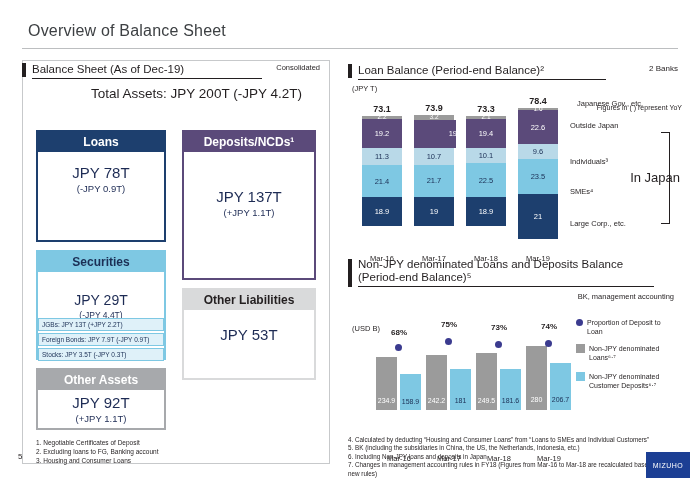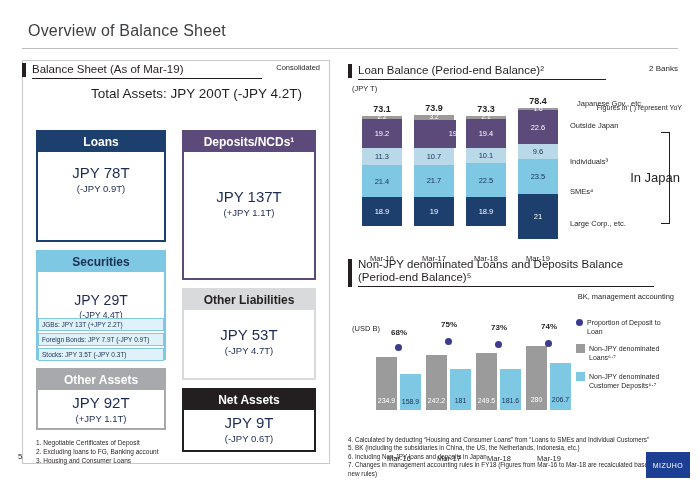--- a/index.html
+++ b/index.html
@@ -88,21 +88,21 @@
 
 <div class="slide">
 
   <div class="title">Overview of Balance Sheet</div>
   <div class="title-rule"></div>
 
   <div class="left-panel"></div>
 
   <div class="sec-head lp-head">
     <div class="sec-bar" style="height:14px;"></div>
-    <div class="sec-title" style="width:230px;">Balance Sheet (As of Mar-19)</div>
+    <div class="sec-title" style="width:230px;">Balance Sheet (As of Dec-19)</div>
     <div class="lp-consolidated">Consolidated</div>
   </div>
 
   <div class="total-assets">Total Assets: JPY 200T (-JPY 4.2T)</div>
   <div class="figures-note">Figures in ( ) represent YoY</div>
 
   <div class="box loans-box">
     <div class="box-hd loans-hd">Loans</div>
     <div class="box-val">JPY 78T</div>
     <div class="box-sub">(-JPY 0.9T)</div>
@@ -127,28 +127,22 @@
 
   <div class="box dep-box">
     <div class="box-hd dep-hd">Deposits/NCDs¹</div>
     <div class="box-val" style="padding-top:36px;">JPY 137T</div>
     <div class="box-sub">(+JPY 1.1T)</div>
   </div>
 
   <div class="box ol-box">
     <div class="box-hd ol-hd">Other Liabilities</div>
     <div class="box-val" style="padding-top:16px;">JPY 53T</div>
-    <div class="box-sub">(-JPY 4.7T)</div>
-  </div>
-
-  <div class="box na-box">
-    <div class="box-hd na-hd">Net Assets</div>
-    <div class="box-val" style="padding-top:4px;">JPY 9T</div>
-    <div class="box-sub">(-JPY 0.6T)</div>
-  </div>
+  </div>
+
 
   <div class="left-notes">
     <div>1. Negotiable Certificates of Deposit</div>
     <div>2. Excluding loans to FG, Banking account</div>
     <div>3. Housing and Consumer Loans</div>
   </div>
   <div class="pagenum">5</div>
 
   <div class="sec-head rt-head">
     <div class="sec-bar" style="height:14px;"></div>

